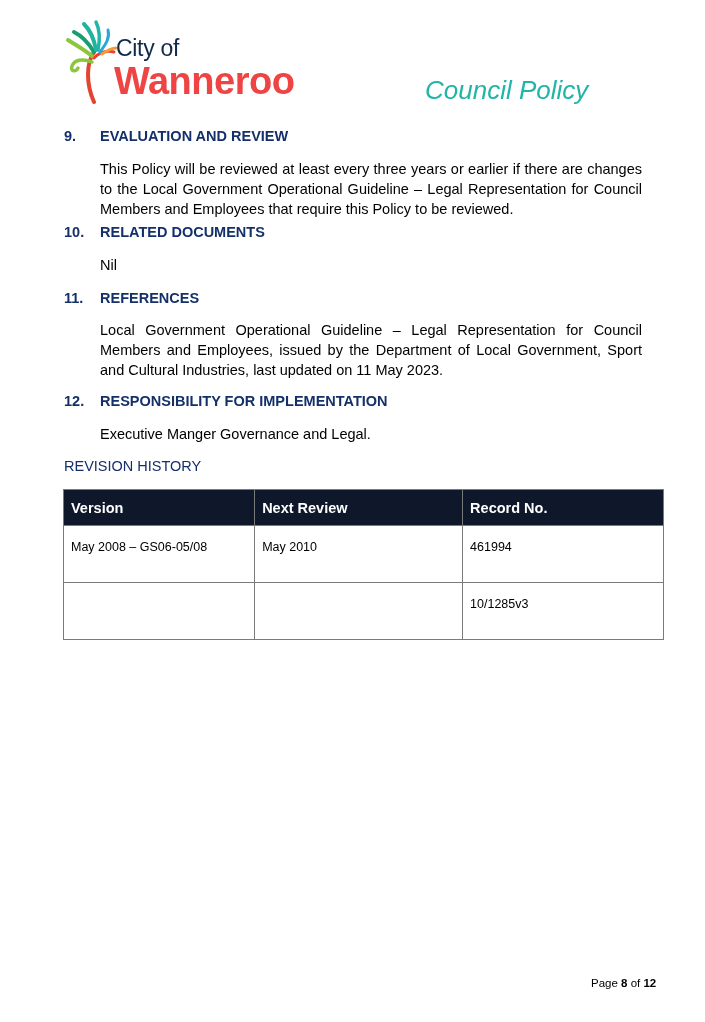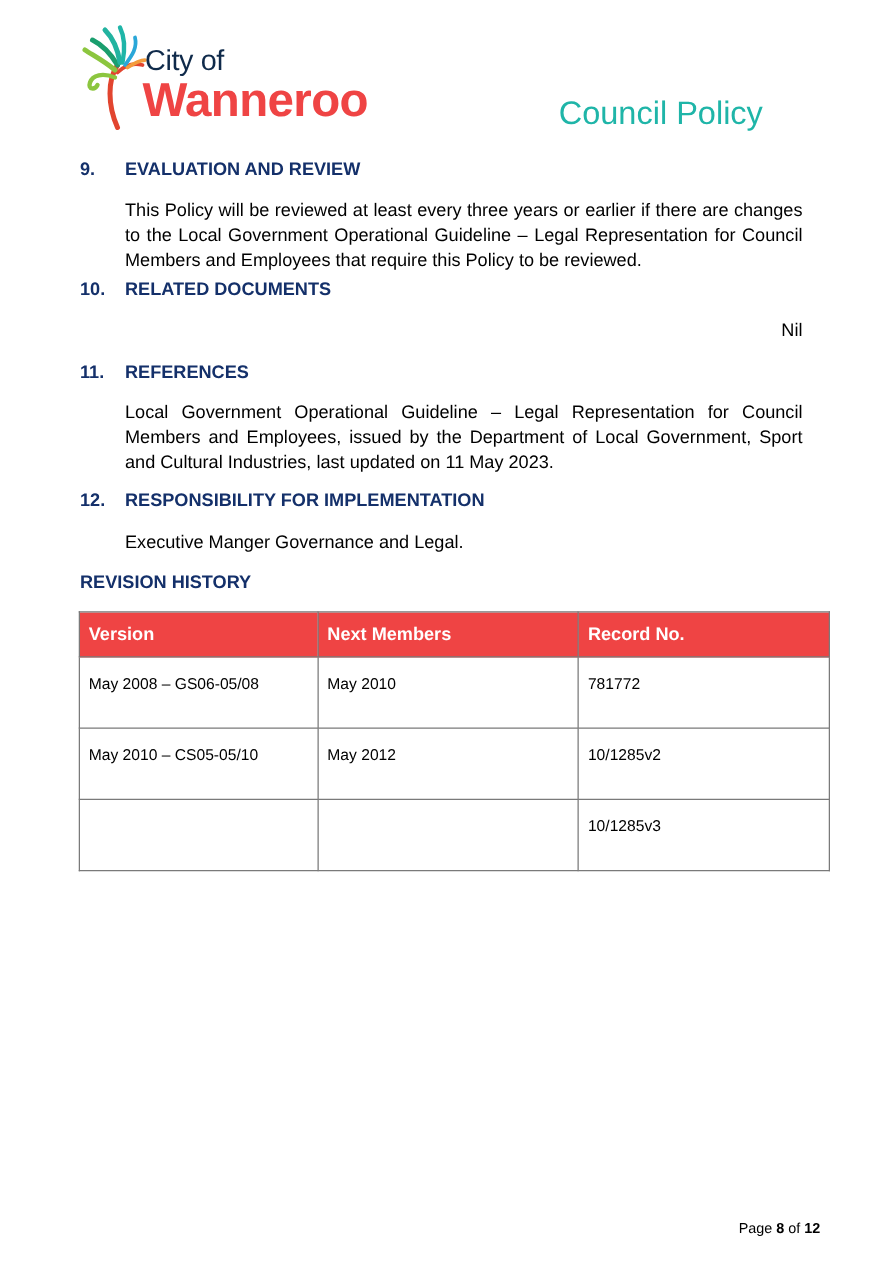--- a/index.html
+++ b/index.html
@@ -2,31 +2,31 @@
 <html><head>
 <meta charset="utf-8">
 <style>
   html, body { margin: 0; padding: 0; background: #ffffff; }
   body { width: 705px; height: 1022px; position: relative; overflow: hidden;
          font-family: "Liberation Sans", sans-serif; color: #000; }
   .logo { position: absolute; left: 64px; top: 18px; width: 230px; height: 86px; }
   .logo svg { position: absolute; left: 0; top: 0; }
   .logo-city { position: absolute; left: 52px; top: 17px; font-size: 23px; color: #0f2a4a; letter-spacing: -0.3px; }
   .logo-wanneroo { position: absolute; left: 50px; top: 41px; font-size: 38px; font-weight: bold; color: #ef4444; letter-spacing: -0.5px; line-height: 44px; }
-  .doc-type { position: absolute; left: 447px; top: 75px; font-size: 26px; color: #1fb5a8; }
+  .doc-type { position: absolute; left: 425px; top: 75px; font-size: 26px; color: #1fb5a8; font-style: italic; }
 
   .section-head { position: absolute; left: 64px; font-size: 14.5px; font-weight: bold; color: #14306a; }
   .section-head .num { position: absolute; left: 0; }
   .section-head .title { position: absolute; left: 36px; white-space: nowrap; }
   .para { position: absolute; left: 100px; width: 542px; font-size: 14.5px; line-height: 20px; text-align: justify; }
   .para-single { text-align: left; }
-  .rev-title { position: absolute; left: 64px; top: 458px; font-size: 14.5px; font-weight: bold; color: #14306a; }
+  .rev-title { position: absolute; left: 64px; top: 458px; font-size: 14.5px; font-weight: normal; color: #14306a; }
 
   table.revisions { position: absolute; left: 63px; top: 489px; width: 601px; border-collapse: collapse; font-size: 12.5px; }
-  table.revisions th { background: #ef4444; color: #fff; text-align: left; font-weight: bold; font-size: 14.5px;
+  table.revisions th { background: #0f172a; color: #fff; text-align: left; font-weight: bold; font-size: 14.5px;
                        height: 35px; padding: 0 0 0 7px; border: 1px solid #7a7a7a; }
   table.revisions td { height: 57px; vertical-align: top; padding: 14px 0 0 7px; border: 1px solid #7a7a7a; box-sizing: border-box; }
   .c1 { width: 191px; } .c2 { width: 209px; } .c3 { width: 201px; margin-top: 20px; }
 
   .footer { position: absolute; left: 577px; top: 977px; font-size: 11.5px; margin-left: 14px; }
   .footer b { font-weight: bold; }
 </style>
 </head>
 <body>
 
@@ -51,54 +51,49 @@
 <div class="section-head" style="top:128px;">
   <span class="num">9.</span>
   <span class="title">EVALUATION AND REVIEW</span>
 </div>
 <div class="para" style="top:159px;">This Policy will be reviewed at least every three years or earlier if there are changes to the Local Government Operational Guideline – Legal Representation for Council Members and Employees that require this Policy to be reviewed.</div>
 
 <div class="section-head" style="top:224px;">
   <span class="num">10.</span>
   <span class="title">RELATED DOCUMENTS</span>
 </div>
-<div class="para para-single" style="top:255px;text-align:right;">Nil</div>
+<div class="para para-single" style="top:255px;">Nil</div>
 
 <div class="section-head" style="top:290px;">
   <span class="num">11.</span>
   <span class="title">REFERENCES</span>
 </div>
 <div class="para" style="top:320px;">Local Government Operational Guideline – Legal Representation for Council Members and Employees, issued by the Department of Local Government, Sport and Cultural Industries, last updated on 11 May 2023.</div>
 
 <div class="section-head" style="top:393px;">
   <span class="num">12.</span>
   <span class="title">RESPONSIBILITY FOR IMPLEMENTATION</span>
 </div>
 <div class="para para-single" style="top:424px;">Executive Manger Governance and Legal.</div>
 
 <div class="rev-title">REVISION HISTORY</div>
 
 <table class="revisions">
   <thead>
     <tr>
       <th class="c1">Version</th>
-      <th class="c2">Next Members</th>
+      <th class="c2">Next Review</th>
       <th class="c3">Record No.</th>
     </tr>
   </thead>
   <tbody>
     <tr>
       <td>May 2008 – GS06-05/08</td>
       <td>May 2010</td>
-      <td>781772</td>
-    </tr>
-    <tr>
-      <td>May 2010 – CS05-05/10</td>
-      <td>May 2012</td>
-      <td>10/1285v2</td>
+      <td>461994</td>
     </tr>
     <tr>
       <td></td>
       <td></td>
       <td>10/1285v3</td>
     </tr>
   </tbody>
 </table>
 
 <div class="footer">

